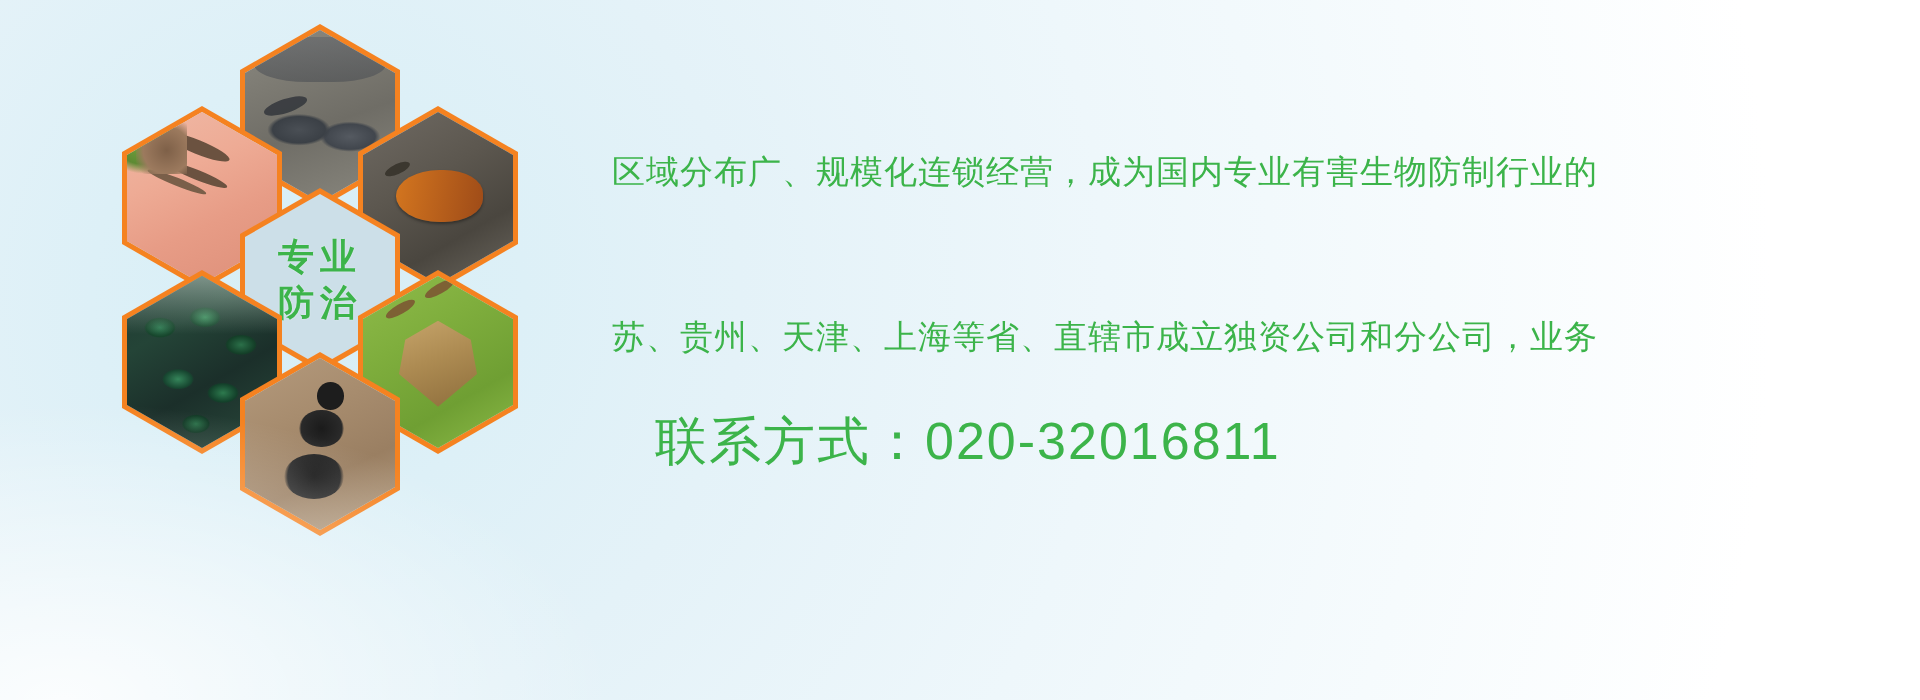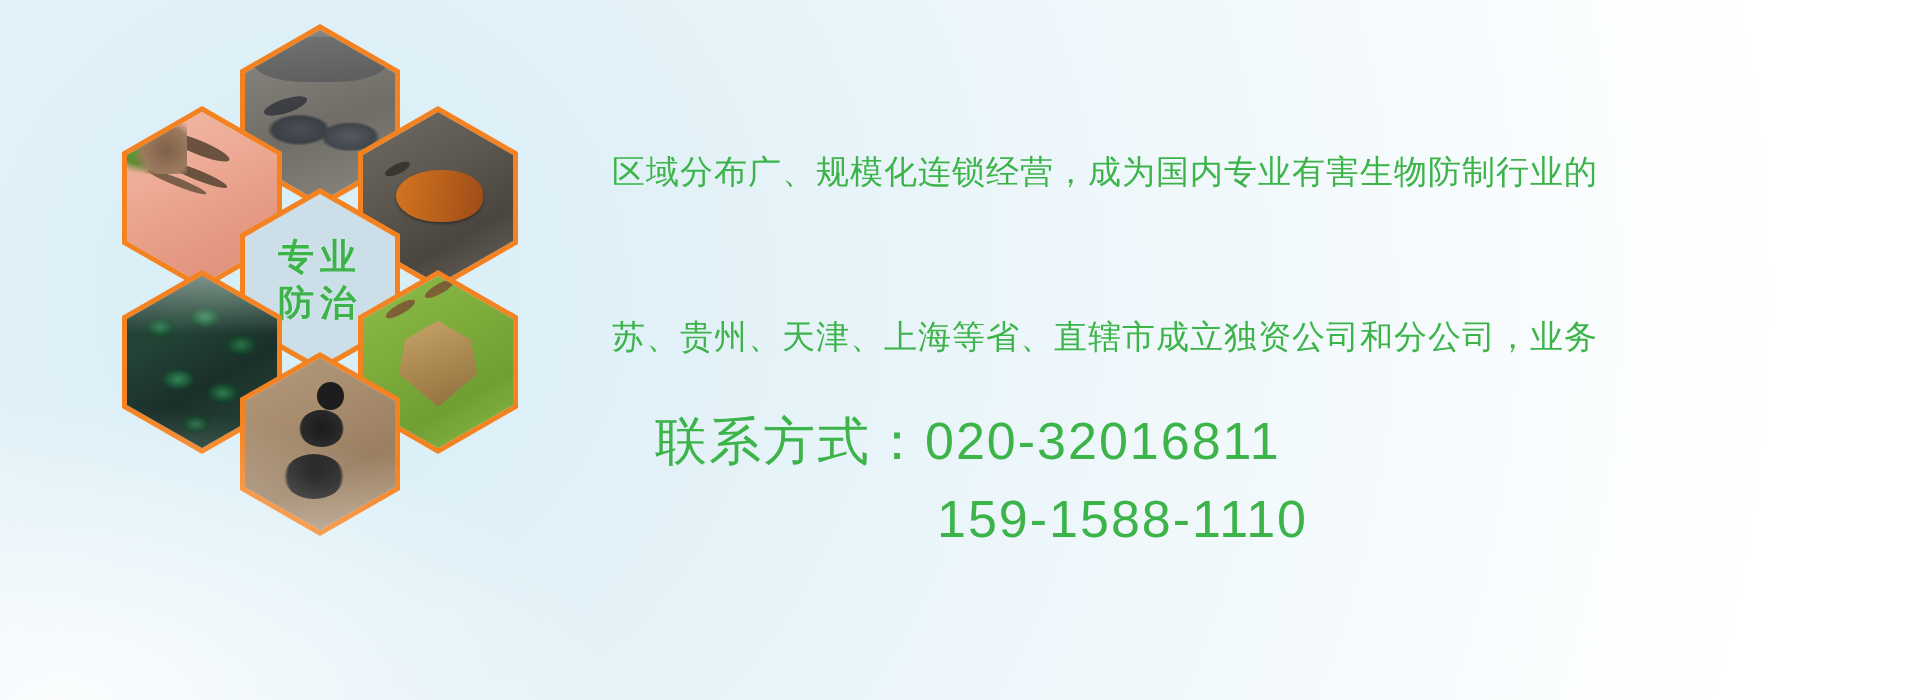--- a/index.html
+++ b/index.html
@@ -268,16 +268,15 @@
   <div class="copy">
     <div class="para">
       <span class="ln">区域分布广、规模化连锁经营，成为国内专业有害生物防制行业的</span>
       <span class="ln">苏、贵州、天津、上海等省、直辖市成立独资公司和分公司，业务</span>
       
     </div>
   </div>
 
   <div class="contact">
     <div class="row">联系方式：020-32016811</div>
-    <div class="row second">159-1588-1110</div>
   </div>
 
 </div>
 
 </body></html>

